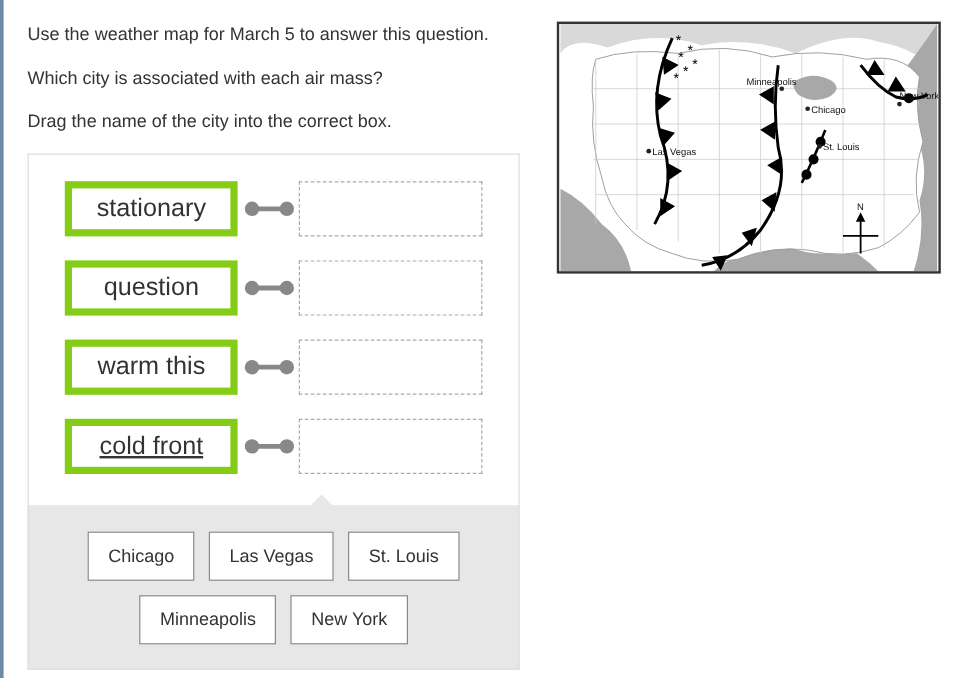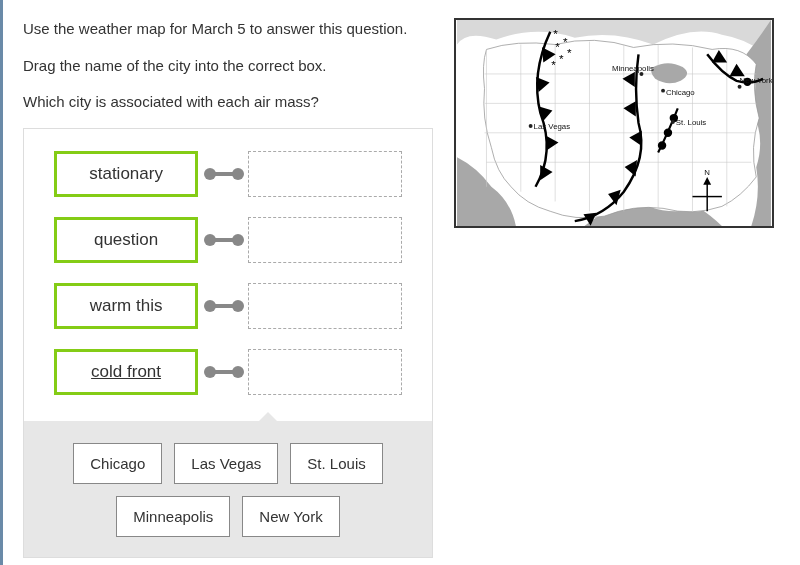--- a/index.html
+++ b/index.html
@@ -9,21 +9,21 @@
     font-family: Arial, Helvetica, sans-serif;
     font-size: 15px;
     color: #333;
     background: #fff;
     width: 800px;
     height: 565px;
     overflow: hidden;
   }
   .page {
     display: flex;
-    padding: 18px 26px 0 10px;
+    padding: 18px 16px 0 10px;
     border-left: 3px solid #6a8aa8;
     height: 100%;
     justify-content: space-between;
   }
   .left-col {
     width: 430px;
     padding-left: 10px;
     padding-right: 10px;
   }
   .right-col {
@@ -41,26 +41,26 @@
   }
   .match-row {
     display: flex;
     align-items: center;
     margin-bottom: 20px;
   }
   .match-row:last-child { margin-bottom: 8px; text-decoration: underline; }
   .category-box {
     width: 150px;
     height: 46px;
-    border: 3px solid #84cc16;
+    border: 6px solid #84cc16;
     background: #fff;
     display: flex;
     align-items: center;
     justify-content: center;
-    font-size: 17px;
+    font-size: 21px;
   }
   .connector {
     width: 42px;
     height: 16px;
     position: relative;
     margin: 0 4px 0 6px;
   }
   .connector::before {
     content: "";
     position: absolute;
@@ -152,22 +152,22 @@
     fill: #222;
   }
 </style>
 </head>
 <body>
 
 <div class="page">
   <div class="left-col">
 
     <div class="instruction">Use the weather map for March 5 to answer this question.</div>
+    <div class="instruction">Which city is associated with each air mass?</div>
     <div class="instruction">Drag the name of the city into the correct box.</div>
-    <div class="instruction">Which city is associated with each air mass?</div>
 
     <div class="matching-area">
 
       <div class="match-row">
         <div class="category-box">stationary</div>
         <div class="connector">
             <span class="dot2"></span>
           </div>
         <div class="drop-box"></div>
       </div>

